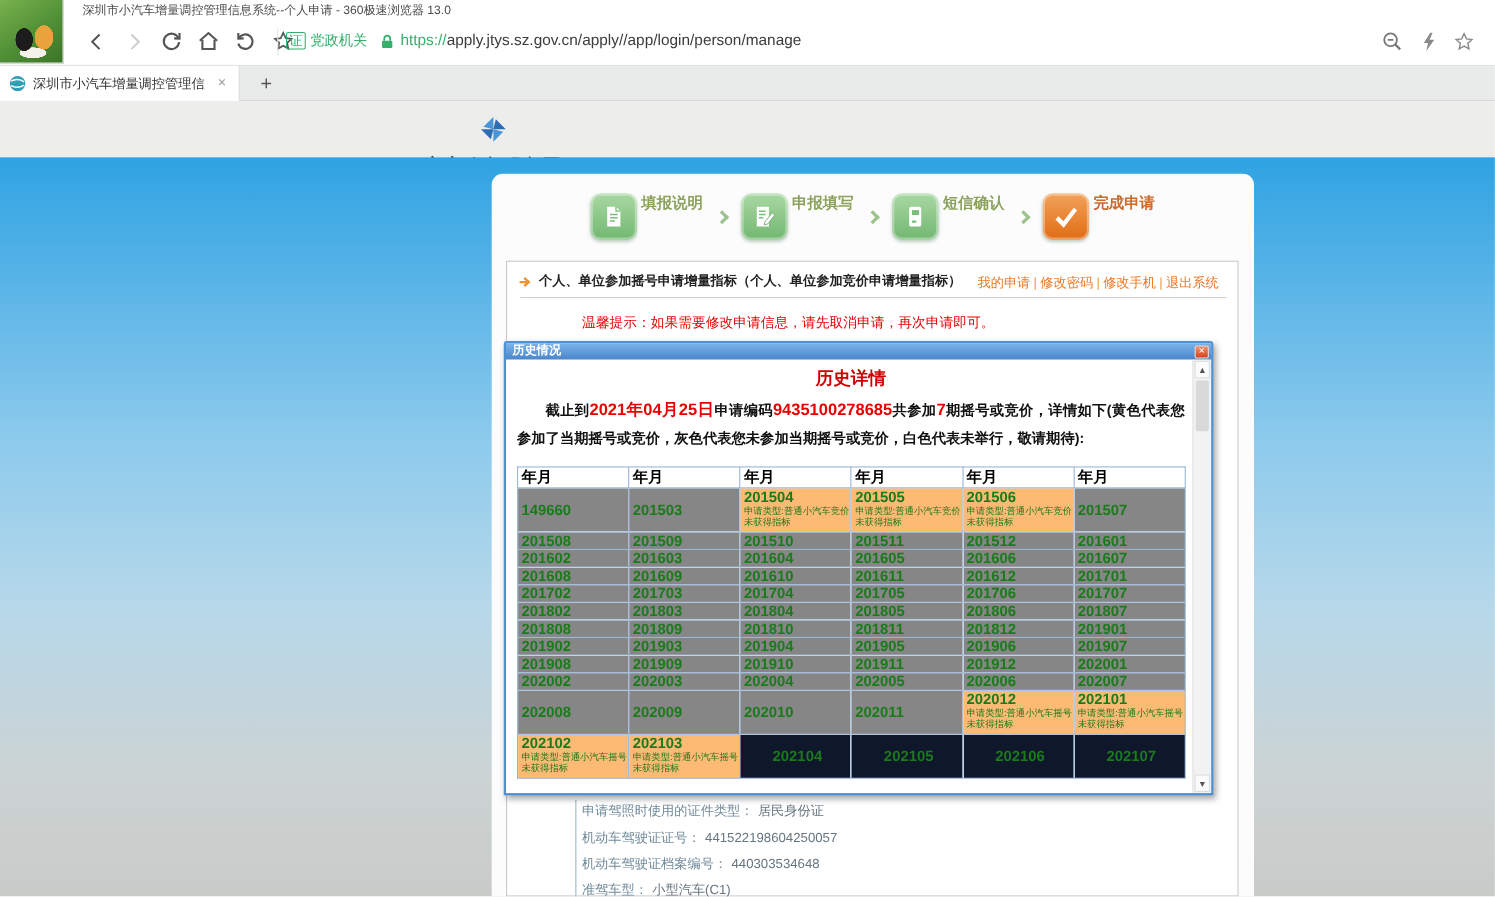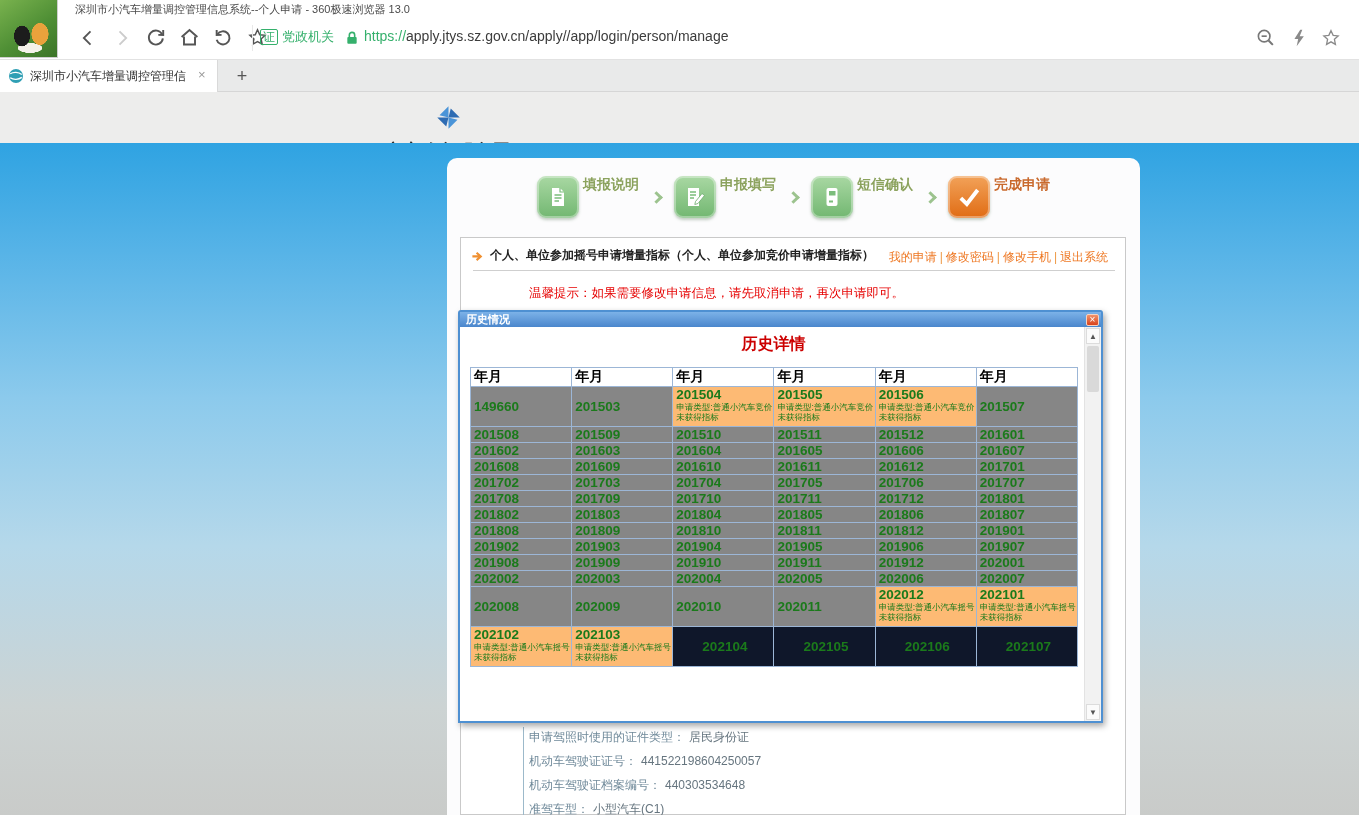--- a/index.html
+++ b/index.html
@@ -296,20 +296,21 @@
       <div class="fline"><span class="flab">机动车驾驶证档案编号：</span><span class="fval">440303534648</span></div>
       <div class="fline"><span class="flab">准驾车型：</span><span class="fval">小型汽车(C1)</span></div>
     </div>
 
   <div class="modal">
     <div class="mtitle">历史情况</div>
     <div class="mclose">×</div>
     <div class="mbody">
       <div class="mcontent">
         <div class="hist-title">历史详情</div>
+        <div class="hist-intro"><span>截止到</span><span class="red">2021年04月25日</span><span>申请编码</span><span class="red">9435100278685</span><span>共参加</span><span class="red">7</span><span>期摇号或竞价，详情如下(黄色代表您参加了当期摇号或竞价，灰色代表您未参加当期摇号或竞价，白色代表未举行，敬请期待):</span></div>
         <table class="hist">
           <thead>
               <tr>
                 <th>年月</th>
                 <th>年月</th>
                 <th>年月</th>
                 <th>年月</th>
                 <th>年月</th>
                 <th>年月</th>
               </tr>
@@ -416,40 +417,20 @@
                 </td>
                 <td class="gray">
                   <div class="m">201706</div>
                 </td>
                 <td class="gray">
                   <div class="m">201707</div>
                 </td>
               </tr>
               <tr class="plain">
                 <td class="gray">
-                  <div class="m">201708</div>
-                </td>
-                <td class="gray">
-                  <div class="m">201709</div>
-                </td>
-                <td class="gray">
-                  <div class="m">201710</div>
-                </td>
-                <td class="gray">
-                  <div class="m">201711</div>
-                </td>
-                <td class="gray">
-                  <div class="m">201712</div>
-                </td>
-                <td class="gray">
-                  <div class="m">201801</div>
-                </td>
-              </tr>
-              <tr class="plain">
-                <td class="gray">
                   <div class="m">201802</div>
                 </td>
                 <td class="gray">
                   <div class="m">201803</div>
                 </td>
                 <td class="gray">
                   <div class="m">201804</div>
                 </td>
                 <td class="gray">
                   <div class="m">201805</div>

